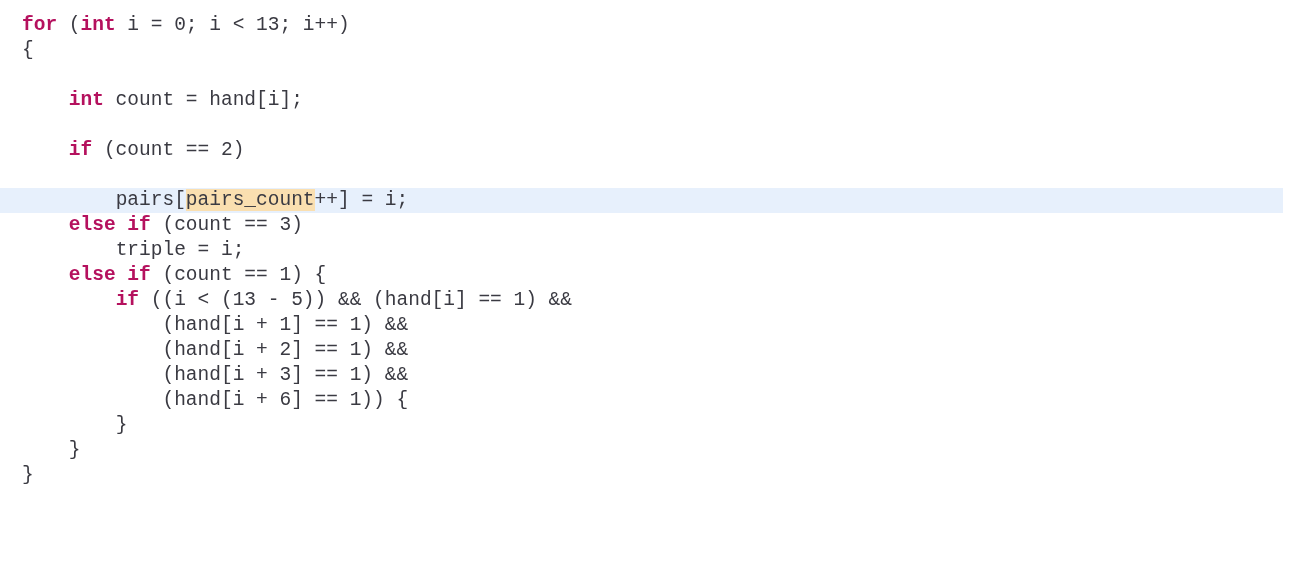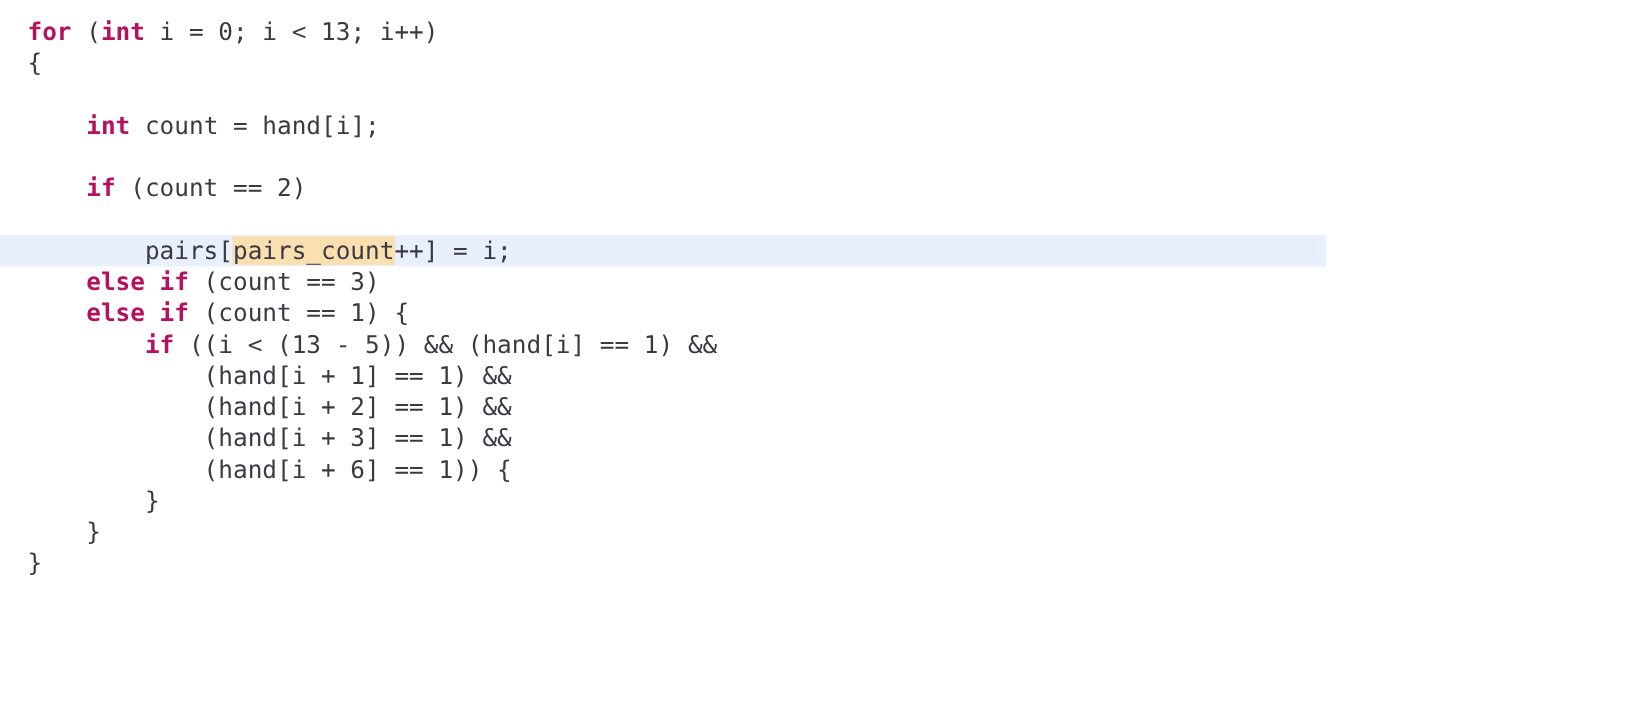--- a/index.html
+++ b/index.html
@@ -28,21 +28,21 @@
     font-size: 19.5px;
     letter-spacing: 0px;
     white-space: pre;
     color: #3a3a42;
     padding-left: 22px;
     box-sizing: border-box;
   }
 
   .code-line.current-line {
     background: #e7f0fc;
-    width: 1061px;
+    width: 1283px;
   }
 
   .tok-keyword {
     color: #b5115e;
     font-weight: bold;
   }
 
   .tok-plain {
     color: #3a3a42;
   }
@@ -54,36 +54,38 @@
 
   .code-line.blank {
     height: 25px;
   }
 
   #code-body {
     position: absolute;
     top: 13px;
     left: 0;
     width: 1300px;
+    font-family: Liberation Mono, monospace;
   }
 </style>
 </head>
 <body>
 
 <div id="code-editor">
   <div id="code-body">
       <div class="code-line"><span class="tok-keyword">for</span><span class="tok-plain"> (</span><span class="tok-keyword">int</span><span class="tok-plain"> i = 0; i &lt; 13; i++)</span></div>
       <div class="code-line"><span class="tok-plain">{</span></div>
       <div class="code-line blank"></div>
       <div class="code-line"><span>    </span><span class="tok-keyword">int</span><span class="tok-plain"> count = hand[i];</span></div>
       <div class="code-line blank"></div>
       <div class="code-line"><span>    </span><span class="tok-keyword">if</span><span class="tok-plain"> (count == 2)</span></div>
       <div class="code-line blank"></div>
       <div class="code-line current-line"><span>        </span><span class="tok-plain">pairs[</span><span class="tok-occurrence">pairs_count</span><span class="tok-plain">++] = i;</span></div>
       <div class="code-line"><span>    </span><span class="tok-keyword">else if</span><span class="tok-plain"> (count == 3)</span></div>
+      <div class="code-line"><span>        </span><span class="tok-plain">triple = i;</span></div>
       <div class="code-line"><span>    </span><span class="tok-keyword">else if</span><span class="tok-plain"> (count == 1) {</span></div>
       <div class="code-line"><span>        </span><span class="tok-keyword">if</span><span class="tok-plain"> ((i &lt; (13 - 5)) &amp;&amp; (hand[i] == 1) &amp;&amp;</span></div>
       <div class="code-line"><span>            </span><span class="tok-plain">(hand[i + 1] == 1) &amp;&amp;</span></div>
       <div class="code-line"><span>            </span><span class="tok-plain">(hand[i + 2] == 1) &amp;&amp;</span></div>
       <div class="code-line"><span>            </span><span class="tok-plain">(hand[i + 3] == 1) &amp;&amp;</span></div>
       <div class="code-line"><span>            </span><span class="tok-plain">(hand[i + 6] == 1)) {</span></div>
       <div class="code-line"><span>        </span><span class="tok-plain">}</span></div>
       <div class="code-line"><span>    </span><span class="tok-plain">}</span></div>
       <div class="code-line"><span class="tok-plain">}</span></div>
     </div>

